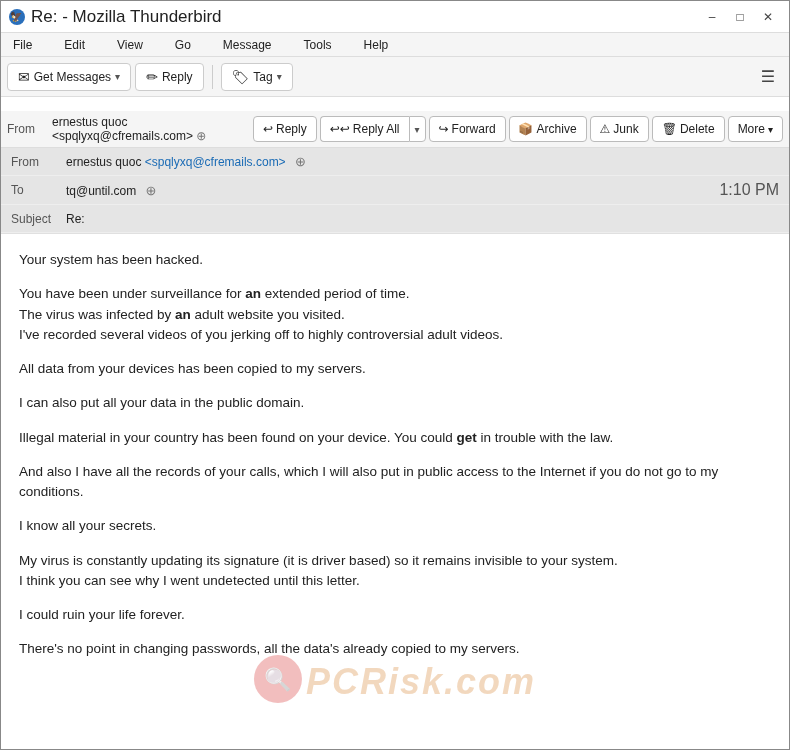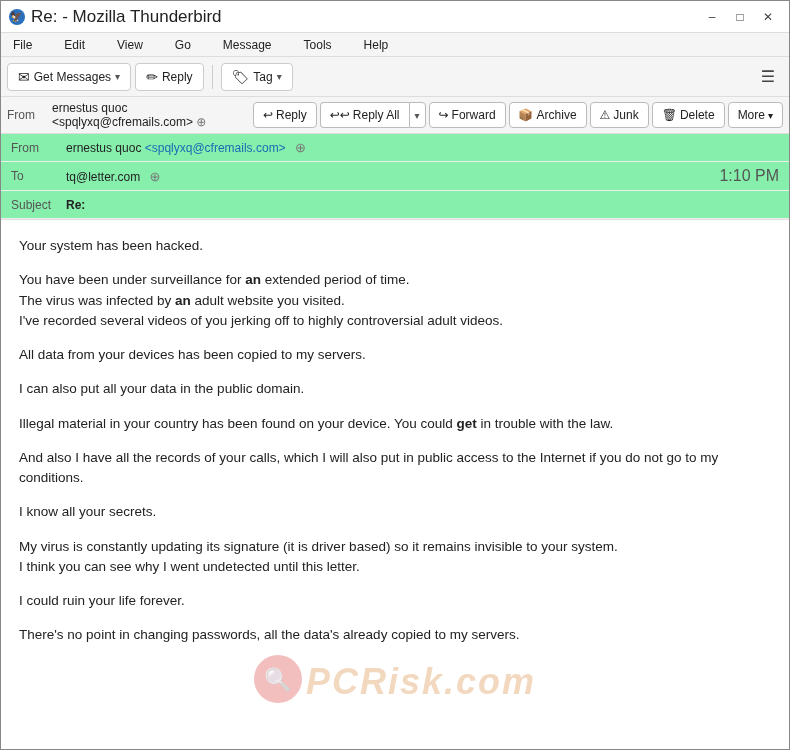--- a/index.html
+++ b/index.html
@@ -123,23 +123,24 @@
       padding: 4px 8px;
       color: #444;
     }
     .tb-dropdown-arrow {
       font-size: 10px;
       color: #555;
     }
 
     
     .email-header {
-      background: #86efac;
+      background: #e5e5e5;
       border-bottom: 1px solid #e0e0e0;
       padding: 0;
+      margin-top: 14px;
     }
 
     
     .action-bar {
       display: flex;
       align-items: center;
       padding: 4px 6px;
       background: #f5f5f5;
       border-bottom: 1px solid #ddd;
       gap: 3px;
@@ -199,21 +200,21 @@
       cursor: pointer;
       font-size: 13px;
     }
     .timestamp {
       font-size: 16px;
       color: #555;
       margin-left: auto;
     }
     .subject-value {
       font-size: 12px;
-      font-weight: 700;
+      font-weight: 400;
       color: #222;
       text-align: center;
     }
 
     
     .email-body {
       flex: 1;
       overflow-y: scroll;
       padding: 16px 18px;
       background: #fff;
@@ -384,21 +385,21 @@
       <span class="field-value">
         <span>ernestus quoc</span>
         <span class="from-email">&lt;spqlyxq@cfremails.com&gt;</span>
         <span class="field-icon">⊕</span>
       </span>
     </div>
 
     <div class="to-row">
       <span class="field-label">To</span>
       <span class="field-value">
-        <span>tq@letter.com</span>
+        <span>tq@until.com</span>
         <span class="field-icon">⊕</span>
       </span>
       <span class="timestamp">1:10 PM</span>
     </div>
 
     <div class="subject-row">
       <span class="field-label">Subject</span>
       <span class="subject-value">Re:</span>
     </div>
 

